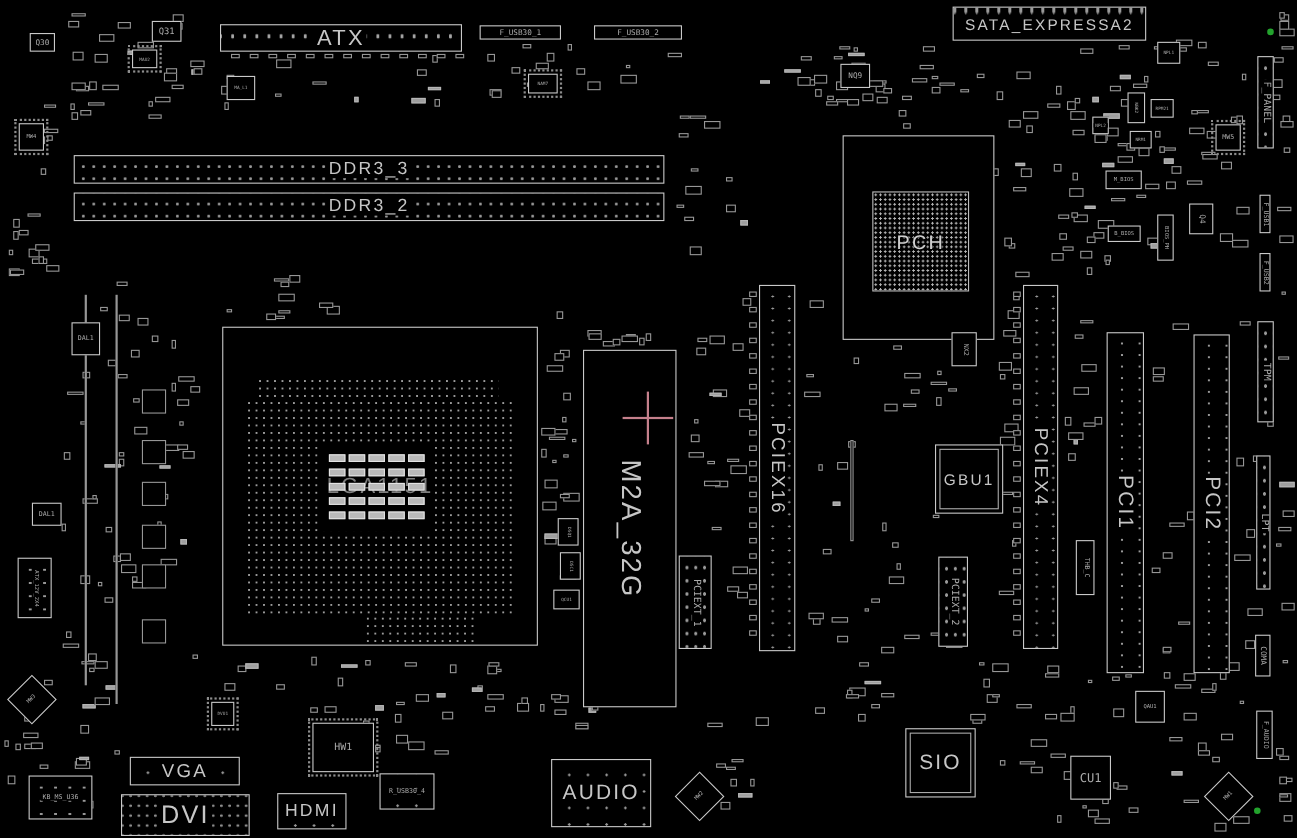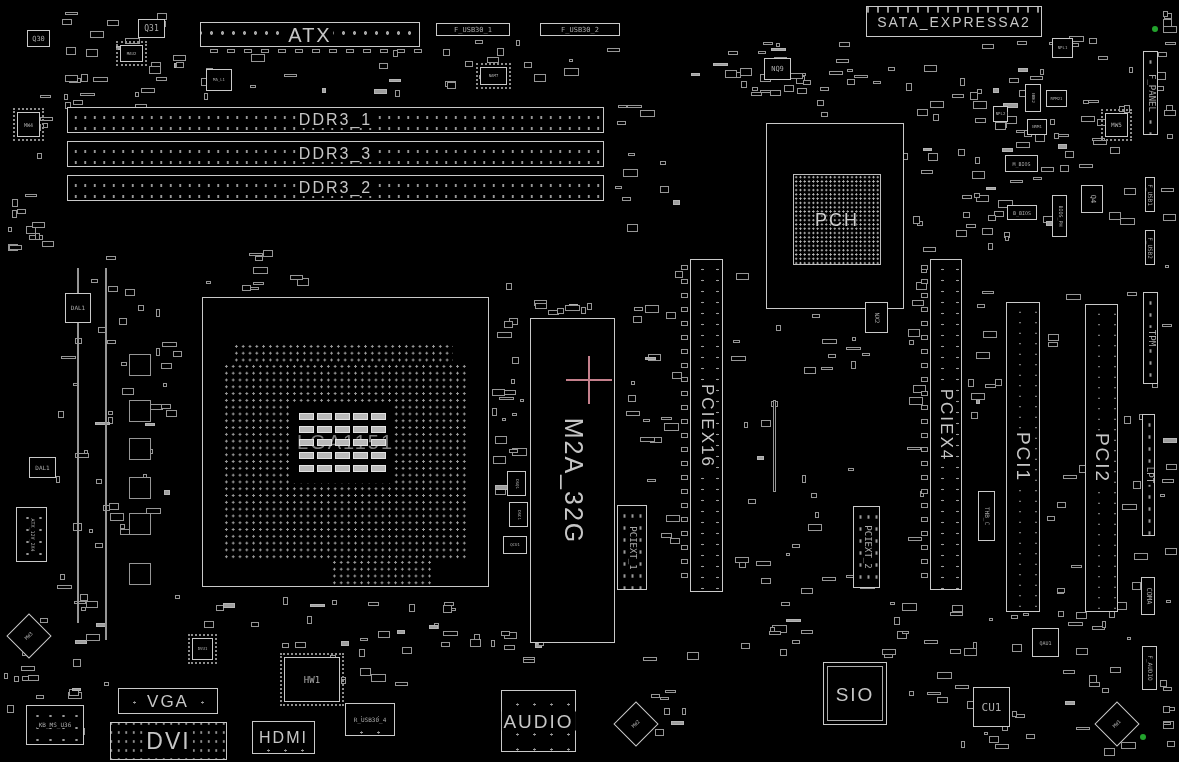--- a/index.html
+++ b/index.html
@@ -43,39 +43,36 @@
     </div>
     <div class="el k-slot p-sata" style="left: 866px; top: 6px; width: 176px; height: 31px;">
       <span class="lbl lbl-big" style="font-size: 14px;">SATA_EXPRESSA2</span>
     </div>
     <div class="el k-slot p-row" style="left: 436px; top: 23px; width: 74px; height: 13px;">
       <span class="lbl lbl-small" style="font-size: 7px;">F_USB30_1</span>
     </div>
     <div class="el k-slot p-row" style="left: 540px; top: 23px; width: 80px; height: 13px;">
       <span class="lbl lbl-small" style="font-size: 7px;">F_USB30_2</span>
     </div>
-    <div class="el k-slot p-ddr" style="left: 67px; top: 107px; width: 537px; height: 26px;">
-      <span class="lbl lbl-big" style="font-size: 16px;">DDR3_1</span>
-    </div>
     <div class="el k-slot p-ddr" style="left: 67px; top: 141px; width: 537px; height: 26px;">
       <span class="lbl lbl-big" style="font-size: 16px;">DDR3_3</span>
     </div>
     <div class="el k-slot p-ddr" style="left: 67px; top: 175px; width: 537px; height: 26px;">
       <span class="lbl lbl-big" style="font-size: 16px;">DDR3_2</span>
     </div>
     <div class="el k-slot p-sparse" style="left: 118px; top: 688px; width: 100px; height: 26px;">
       <span class="lbl lbl-big" style="font-size: 17px;">VGA</span>
     </div>
     <div class="el k-slot p-fine" style="left: 110px; top: 722px; width: 117px; height: 38px;">
       <span class="lbl lbl-big" style="font-size: 23px;">DVI</span>
     </div>
     <div class="el k-slot p-sparse" style="left: 252px; top: 721px; width: 63px; height: 33px;">
       <span class="lbl lbl-big" style="font-size: 16px;">HDMI</span>
     </div>
-    <div class="el k-slot p-sparse" style="left: 501px; top: 690px; width: 75px; height: 62px;">
+    <div class="el k-slot p-sparse" style="left: 501px; top: 690px; width: 91px; height: 62px;">
       <span class="lbl lbl-big" style="font-size: 19px;">AUDIO</span>
     </div>
     <div class="el k-slot p-sparse" style="left: 345px; top: 703px; width: 50px; height: 33px;">
       <span class="lbl lbl-small" style="font-size: 6px;">R_USB30_4</span>
     </div>
     <div class="el k-slot p-grid" style="left: 26px; top: 705px; width: 58px; height: 40px;">
       <span class="lbl lbl-small" style="font-size: 6px;">KB_MS_U36</span>
     </div>
     <div class="el k-slot" style="left: 530px; top: 318px; width: 85px; height: 325px;">
       <span class="lbl lbl-big" style="font-size: 25px; transform: translate(-50%, -50%) rotate(90deg);">M2A_32G</span>
@@ -125,20 +122,24 @@
     <div class="el k-slot p-grid" style="left: 16px; top: 507px; width: 31px; height: 55px;">
       <span class="lbl lbl-small" style="font-size: 5px; transform: translate(-50%, -50%) rotate(90deg);">ATX_12V_2X4</span>
     </div>
     <div class="el k-slot" style="left: 1052px; top: 195px; width: 15px; height: 42px;">
       <span class="lbl lbl-small" style="font-size: 5px; transform: translate(-50%, -50%) rotate(90deg);">BIOS_PH</span>
     </div>
     <div class="el k-bga" style="left: 766px; top: 123px; width: 138px; height: 186px;">
       <div class="bgacore p-bga" style="left: 26px; top: 50px; width: 86px; height: 89px;">
         <span class="lbl lbl-big nobg" style="font-size: 18px; color: rgb(208, 208, 208); text-shadow: rgb(0, 0, 0) 0px 0px 2px, rgb(0, 0, 0) 0px 0px 2px;">PCH</span>
       </div>
+    </div>
+    <div class="el k-chip2" style="left: 850px; top: 404px; width: 62px; height: 63px;">
+      <div class="inner2"></div>
+      <span class="lbl lbl-big" style="font-size: 14px;">GBU1</span>
     </div>
     <div class="el k-chip2" style="left: 823px; top: 662px; width: 64px; height: 63px;">
       <div class="inner2"></div>
       <span class="lbl lbl-big" style="font-size: 19px;">SIO</span>
     </div>
     <div class="el k-chip" style="left: 973px; top: 687px; width: 37px; height: 40px;">
       <span class="lbl lbl-small" style="font-size: 11px;">CU1</span>
     </div>
     <div class="el k-chip" style="left: 1032px; top: 628px; width: 27px; height: 29px;">
       <span class="lbl lbl-small" style="font-size: 5px;">QAU1</span>

